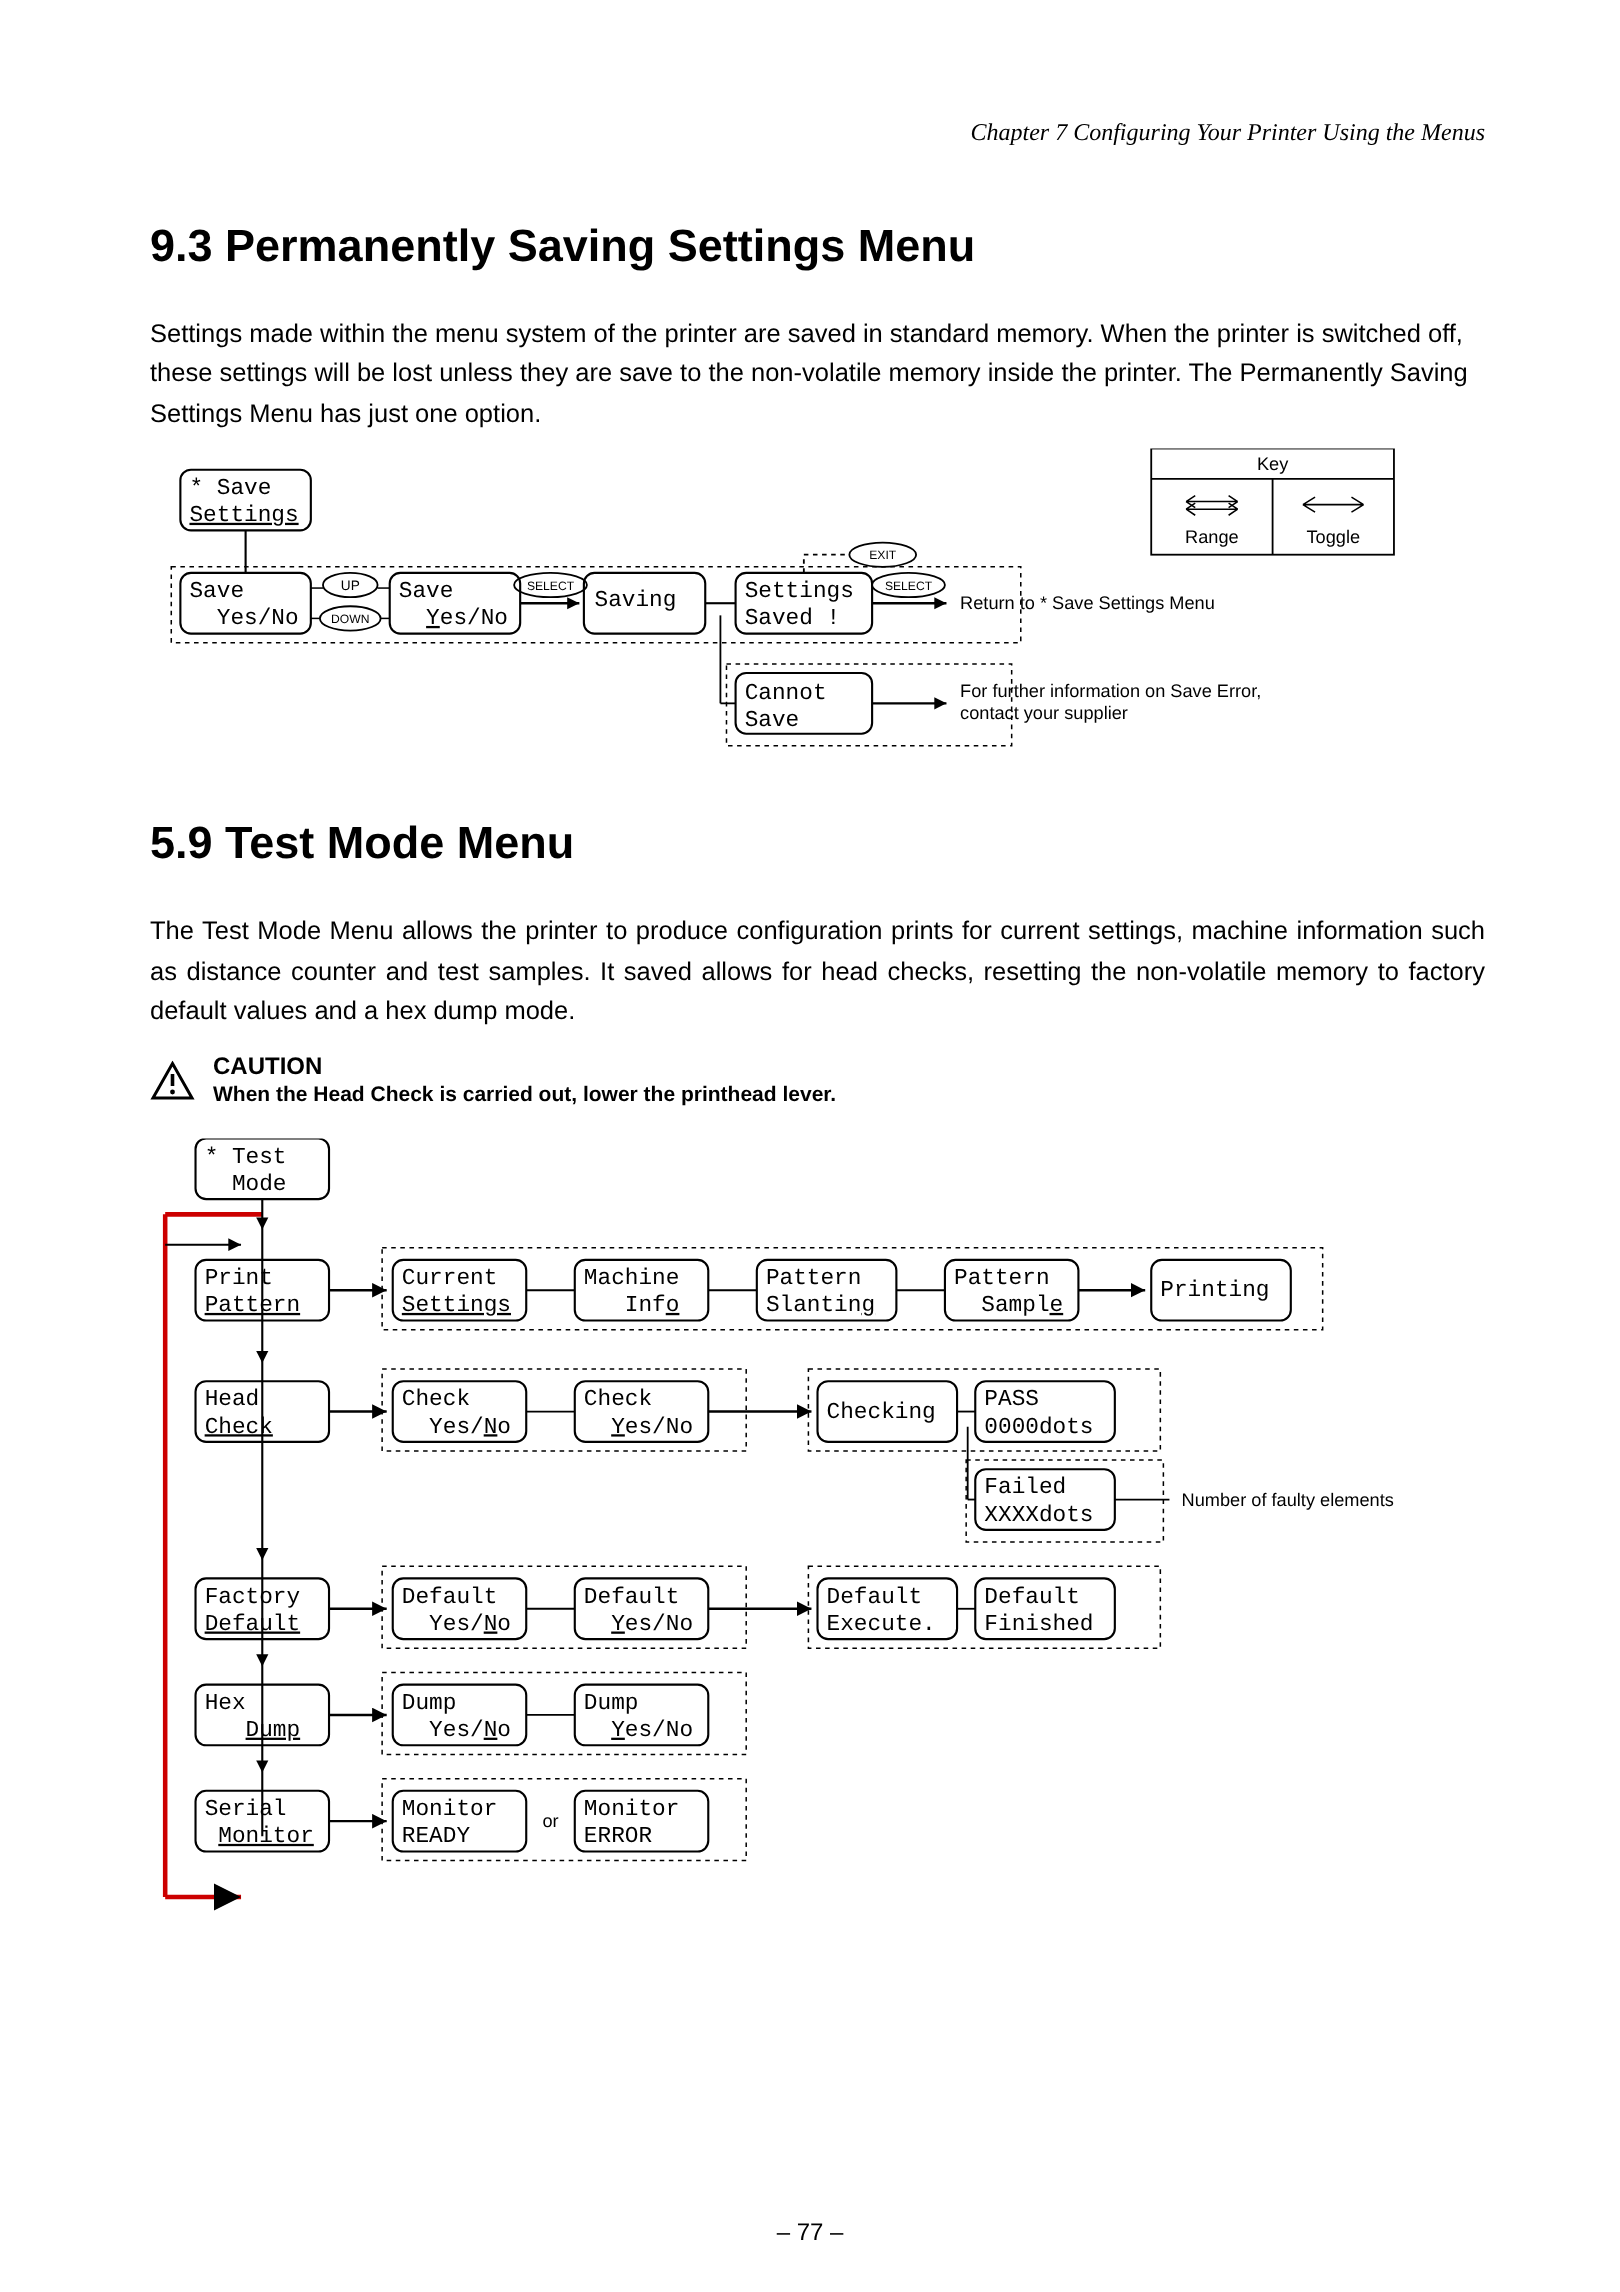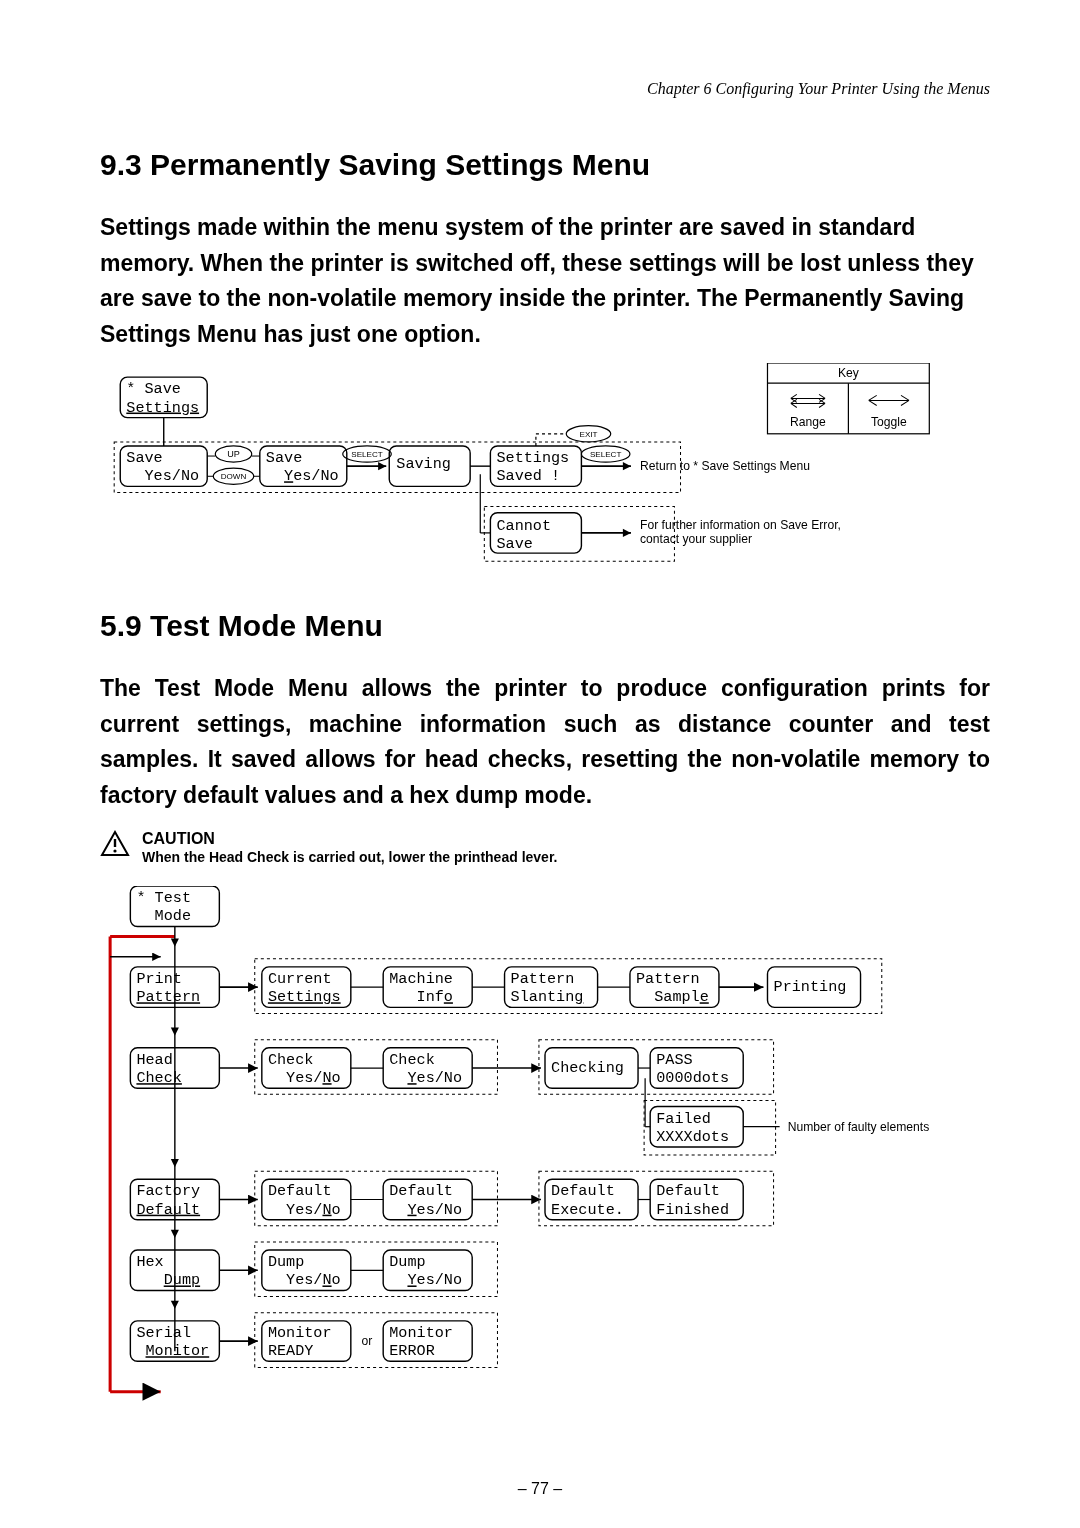--- a/index.html
+++ b/index.html
@@ -22,35 +22,34 @@
     margin-bottom: 50px;
   }
   h2.section-title {
     font-family: Arial, Helvetica, sans-serif;
     font-size: 30px;
     font-weight: bold;
     margin: 0 0 28px 0;
   }
   .body-text {
     font-family: Arial, Helvetica, sans-serif;
-    font-size: 23px;
+    font-size: 17px;
     line-height: 1.55;
     margin: 0 0 10px 0;
-    font-weight: bold;
   }
   .justify { text-align: justify; }
   .diagram {
     width: 100%;
     margin: 0 0 30px 0;
   }
   .mono { font-family: "Courier New", Courier, monospace; }
   .sans { font-family: Arial, Helvetica, sans-serif; }
   .caution-row {
     display: flex;
-    align-items: flex-start;
+    align-items: center;
     gap: 12px;
     margin: 16px 0 20px 0;
   }
   .caution-icon {
     width: 30px; height: 28px;
     flex: 0 0 30px;
   }
   .caution-text b { font-family: Arial, Helvetica, sans-serif; font-size: 16px; }
   .caution-text span { font-family: Arial, Helvetica, sans-serif; font-size: 14px; font-weight: bold; }
   .page-number {
@@ -60,21 +59,21 @@
     text-align: center;
     font-family: Arial, Helvetica, sans-serif;
     font-size: 16px;
   }
 </style>
 </head>
 <body>
 
 <div class="page">
 
-  <div class="running-head">Chapter 6   Configuring Your Printer Using the Menus</div>
+  <div class="running-head">Chapter 7   Configuring Your Printer Using the Menus</div>
 
   
   <h2 class="section-title">9.3   Permanently Saving Settings Menu</h2>
   <p class="body-text">Settings made within the menu system of the printer are saved in standard memory. When the printer is switched off, these settings will be lost unless they are save to the non-volatile memory inside the printer. The Permanently Saving Settings Menu has just one option.</p>
 
   
   <svg class="diagram" viewBox="0 0 880 210">
 
     <rect x="660" y="0" width="160" height="70" fill="none" stroke="#000" stroke-width="1.2"></rect>
     <line x1="660" y1="20" x2="820" y2="20" stroke="#000" stroke-width="1.2"></line>

